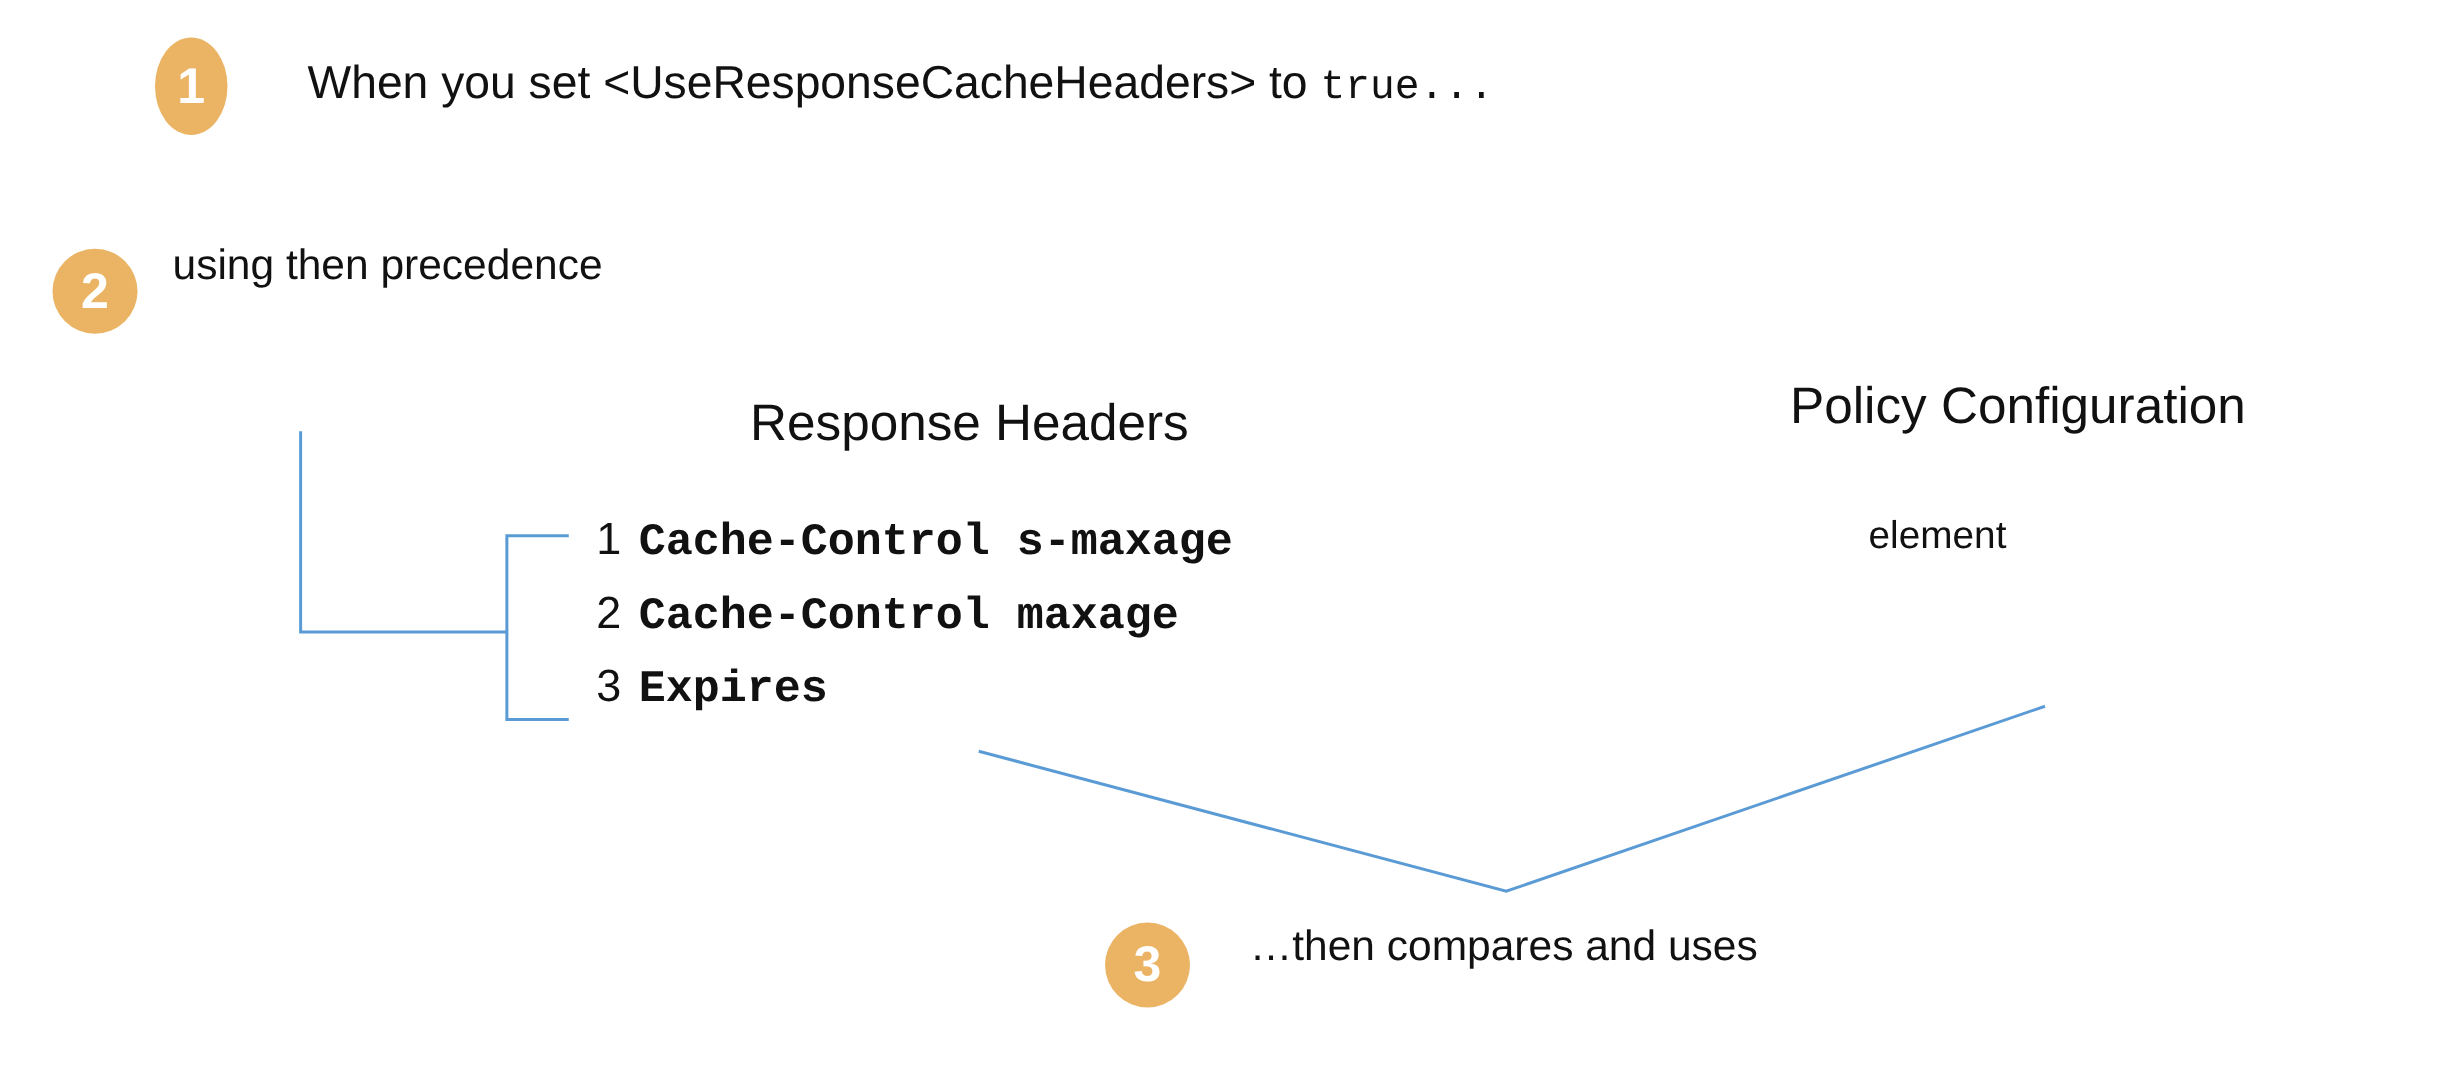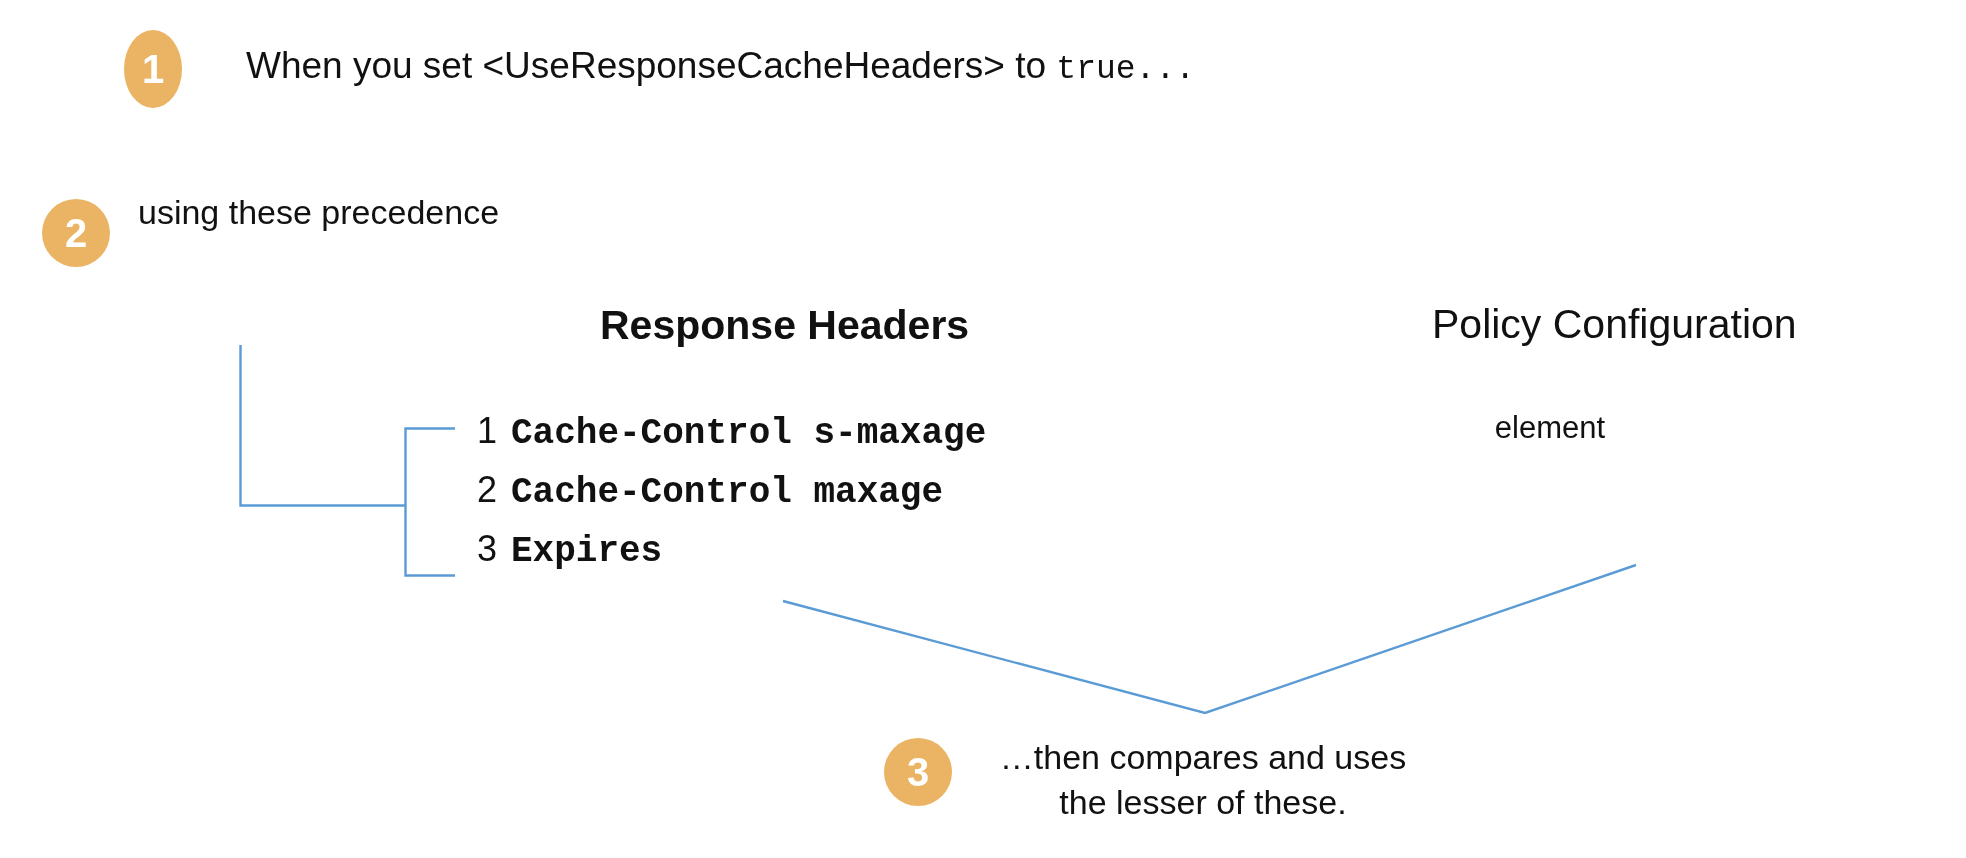--- a/index.html
+++ b/index.html
@@ -80,21 +80,21 @@
   }
 
   
   .col-heading {
     position: absolute;
     font-family: "Liberation Sans", sans-serif;
     font-size: 41px;
     color: #111111;
     white-space: nowrap;
   }
-  #heading-response { left: 600px; top: 302px; font-weight: bold; }
+  #heading-response { left: 600px; top: 315px; }
   #heading-policy   { left: 1432px; top: 301px; }
 
   
   #precedence-list {
     position: absolute;
     left: 477px;  top: 410px;
     width: 620px;
   }
   .prec-row {
     display: flex;
@@ -170,21 +170,21 @@
     <span>1</span>
   </div>
   <div class="step-text" id="step1-text">
     <span>When you set &lt;UseResponseCacheHeaders&gt; to </span><span class="mono">true...</span>
   </div>
 
   <div class="badge" id="badge-2" style="background: rgb(235, 180, 100); color: rgb(255, 255, 255);">
     <span>2</span>
   </div>
   <div class="step-text" id="step2-text">
-    <div>using these precedence</div>
+    <div>using then precedence</div>
   </div>
 
   <div class="col-heading" id="heading-response">Response Headers</div>
   <div class="col-heading" id="heading-policy">Policy Configuration</div>
 
   <div id="precedence-list">
     <div class="prec-row">
       <span class="prec-num">1</span>
       <span class="prec-name">Cache-Control s-maxage</span>
     </div>
@@ -200,16 +200,15 @@
 
   <div id="policy-block">
     <div id="policy-element-word">element</div>
   </div>
 
   <div class="badge" id="badge-3" style="background: rgb(235, 180, 100); color: rgb(255, 255, 255);">
     <span>3</span>
   </div>
   <div class="step-text" id="step3-text">
     <div>…then compares and uses</div>
-    <div>the lesser of these.</div>
   </div>
 
 </div>
 
 </body></html>

